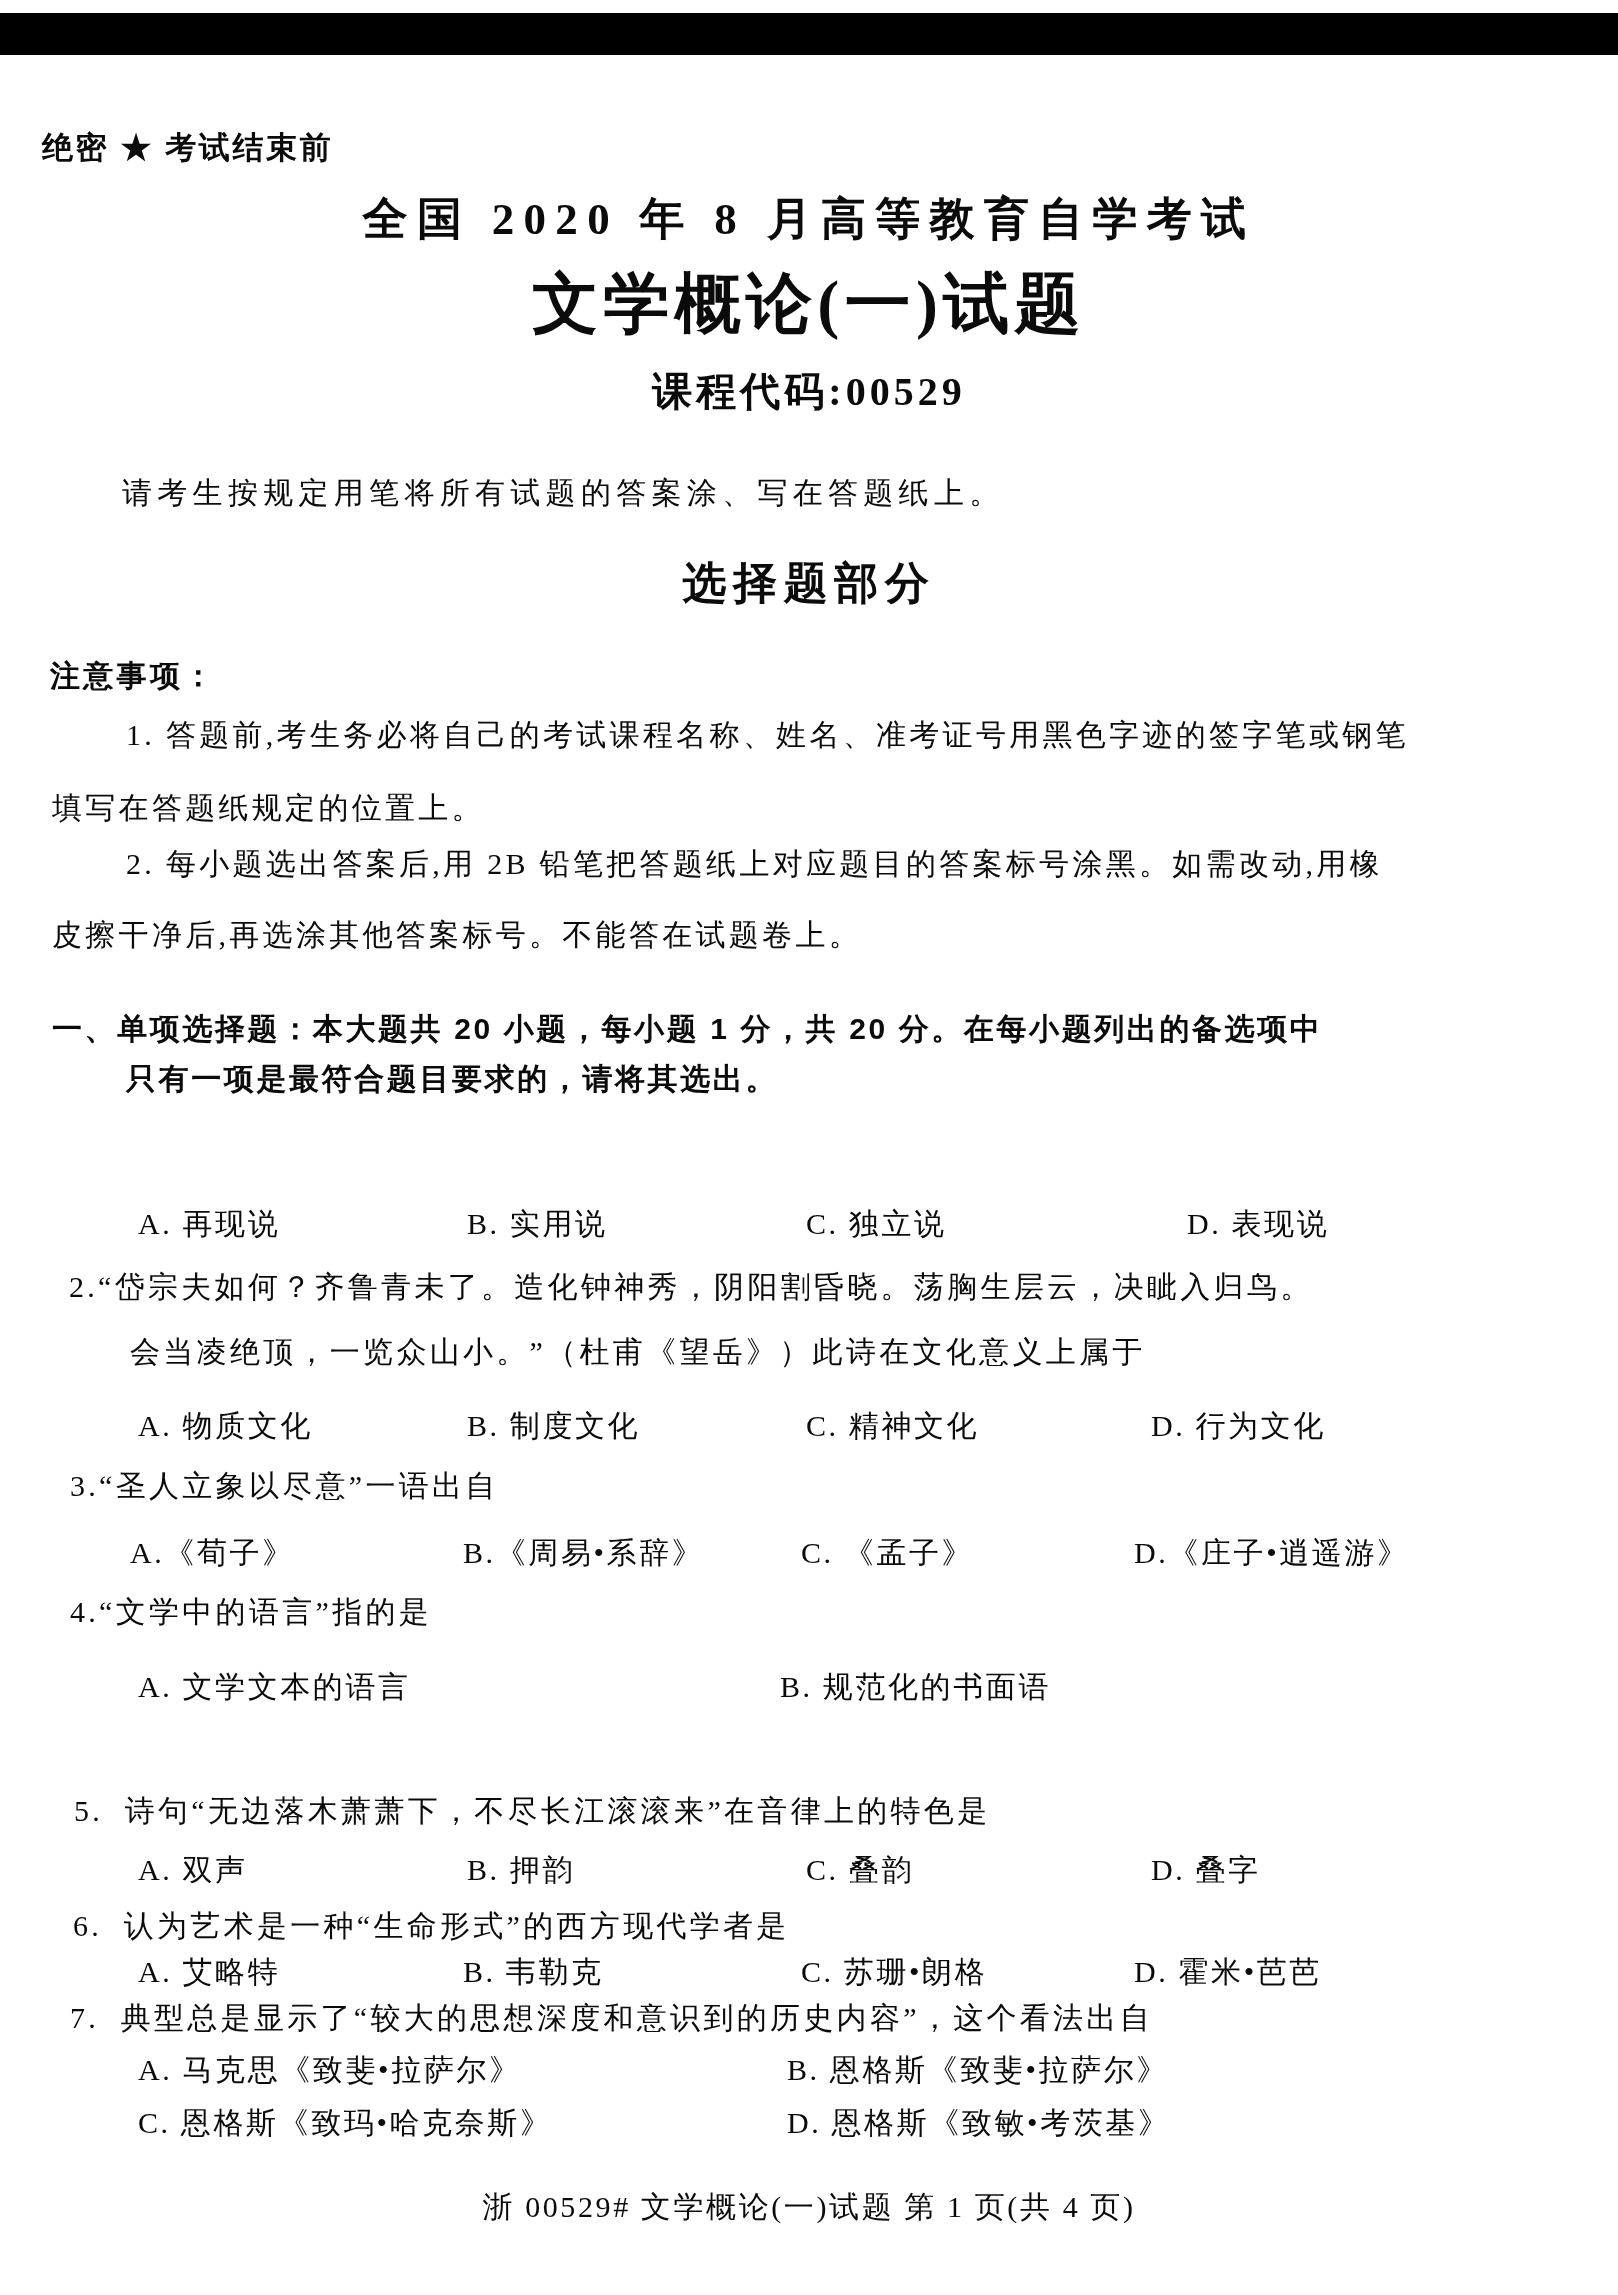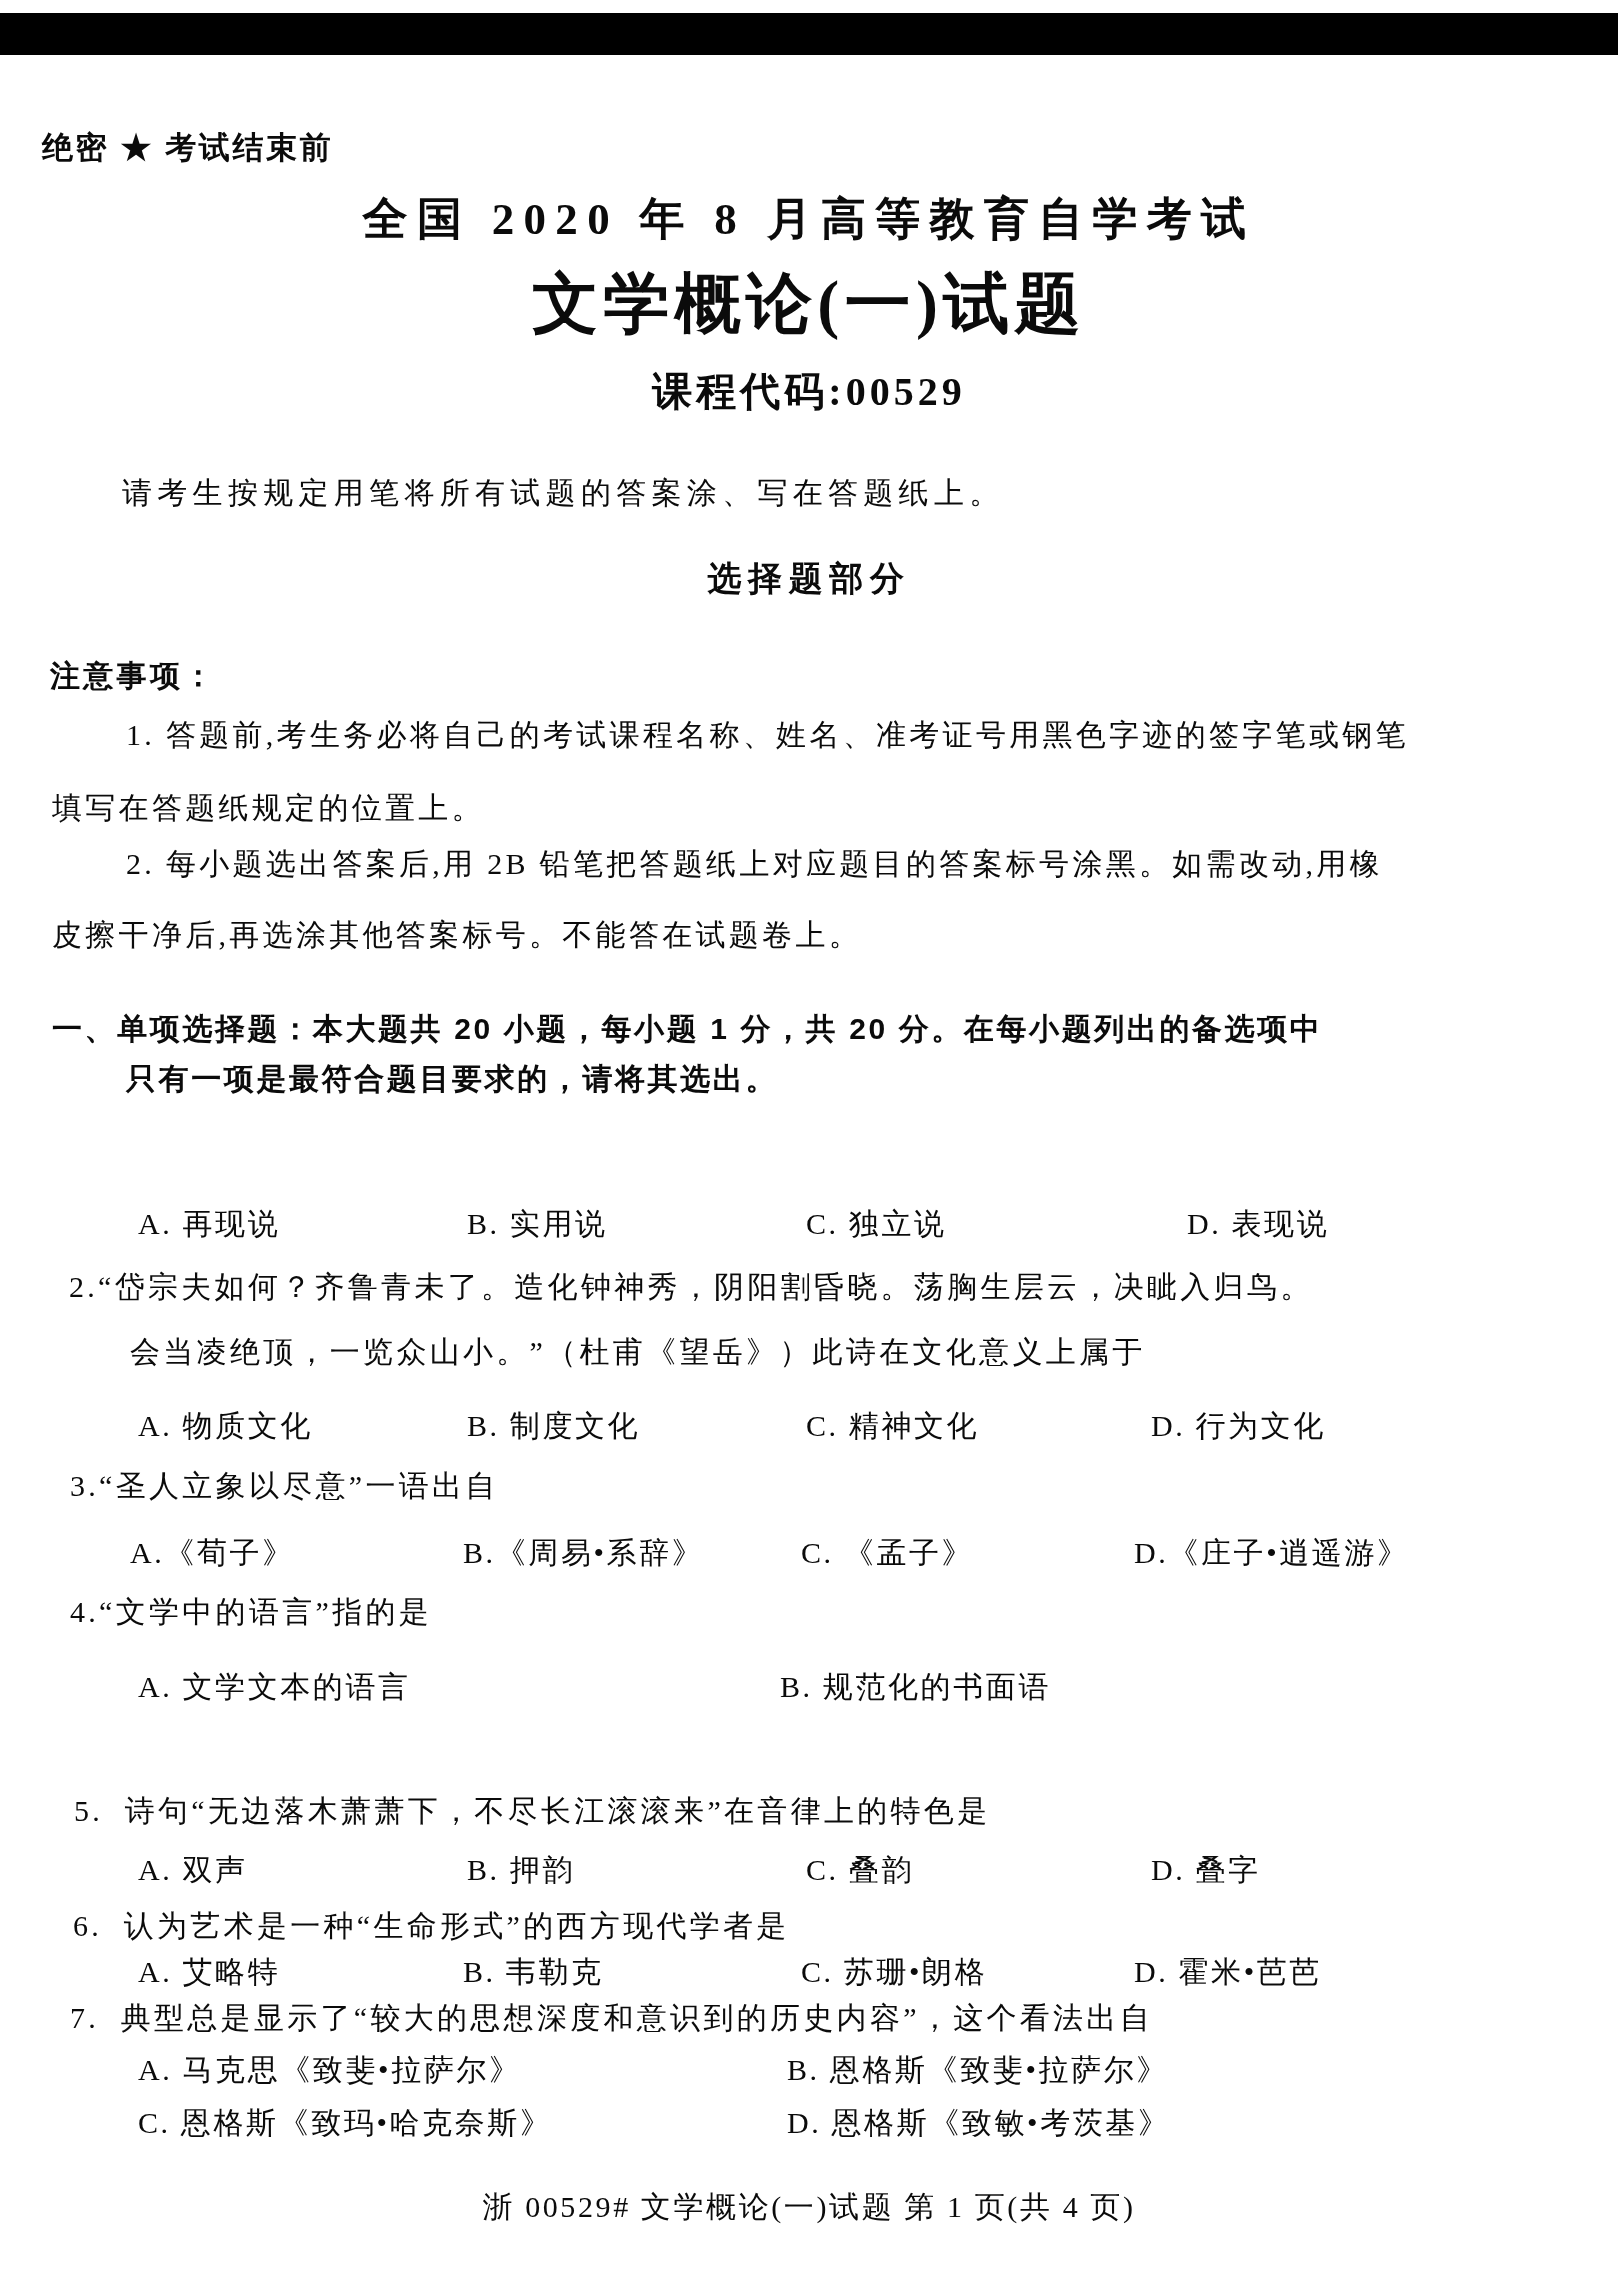--- a/index.html
+++ b/index.html
@@ -32,21 +32,21 @@
     left: 0; width: 1618px;
     text-align: center;
   }
   .sans  { font-family: "Liberation Sans", sans-serif; }
   .bold  { font-weight: 700; }
   .classified   { font-size: 31px; letter-spacing: 2.6px; }
   .exam-title   { font-size: 45px; letter-spacing: 9.3px; }
   .paper-title  { font-size: 66px; letter-spacing: 5.3px; }
   .course-code  { font-size: 40px; letter-spacing: 4px; }
   .notice       { font-size: 30px; letter-spacing: 5.3px; }
-  .section-head { font-size: 34px; letter-spacing: 6.6px; }
+  .section-head { font-size: 44px; letter-spacing: 6.6px; }
   .body-text    { font-size: 30px; letter-spacing: 3.3px; }
   .part-head    { font-size: 30px; letter-spacing: 2.6px; }
   .opt {
     position: absolute;
     white-space: pre;
     font-size: 30px;
     letter-spacing: 2.6px;
   }
   .optrow {
     position: absolute;

